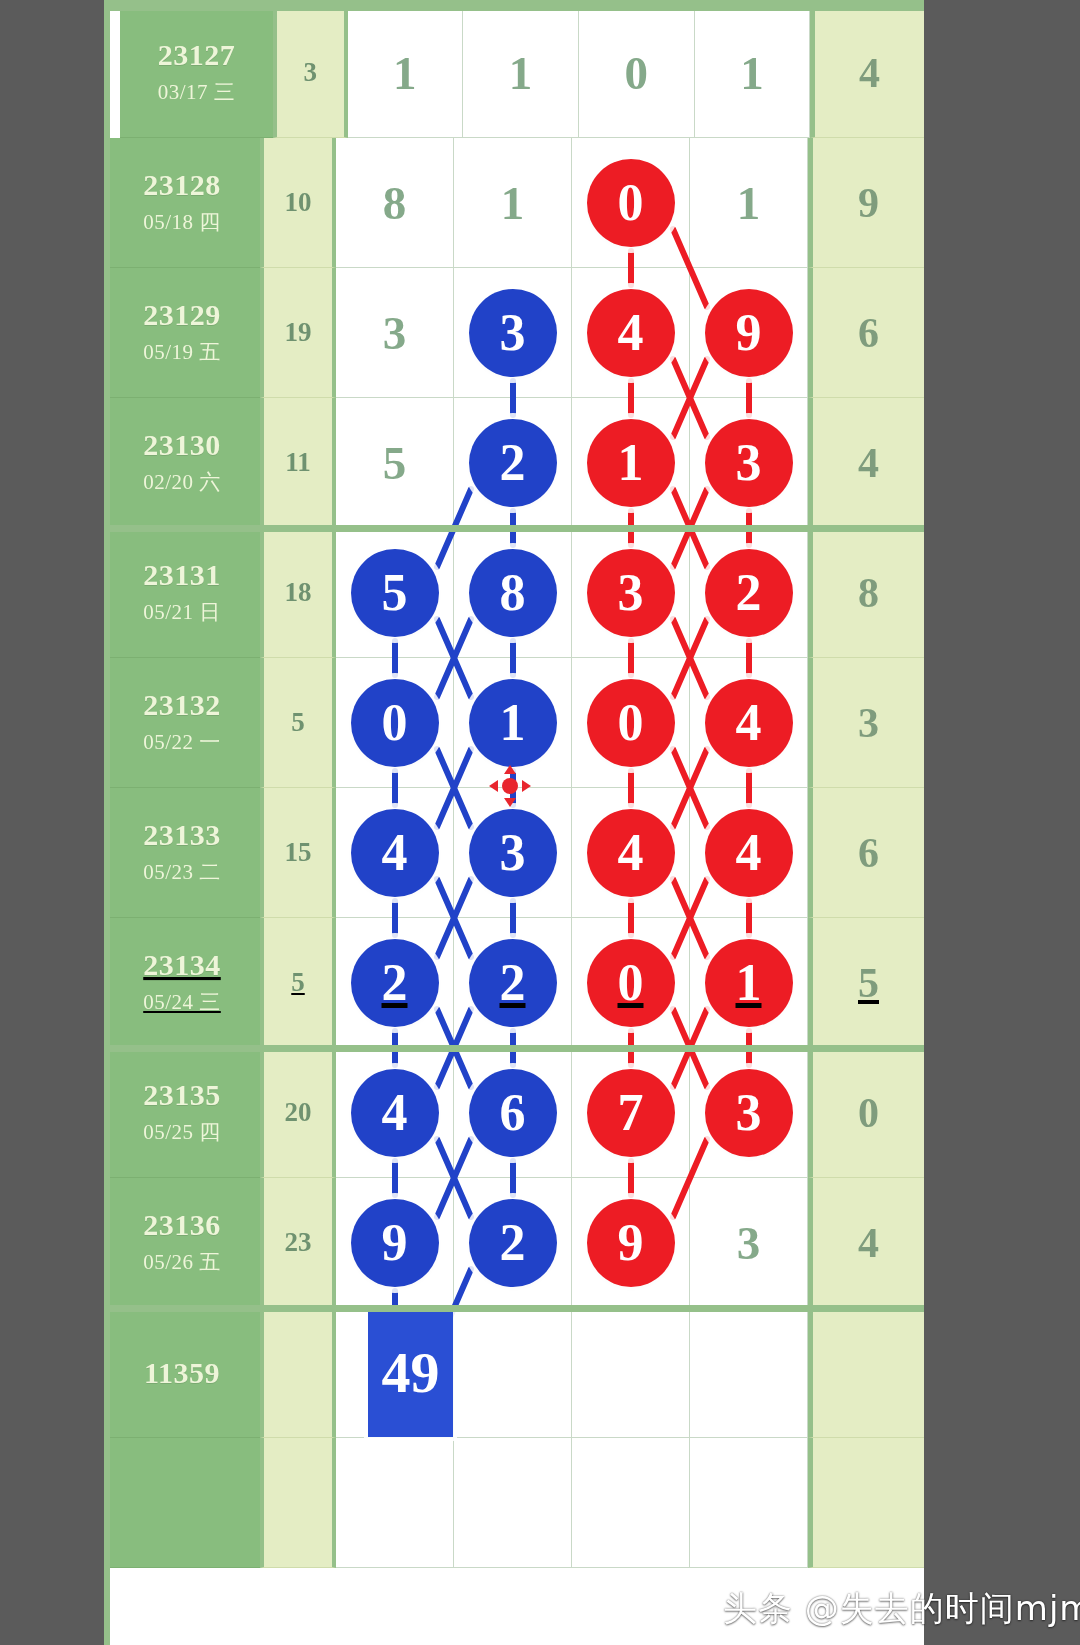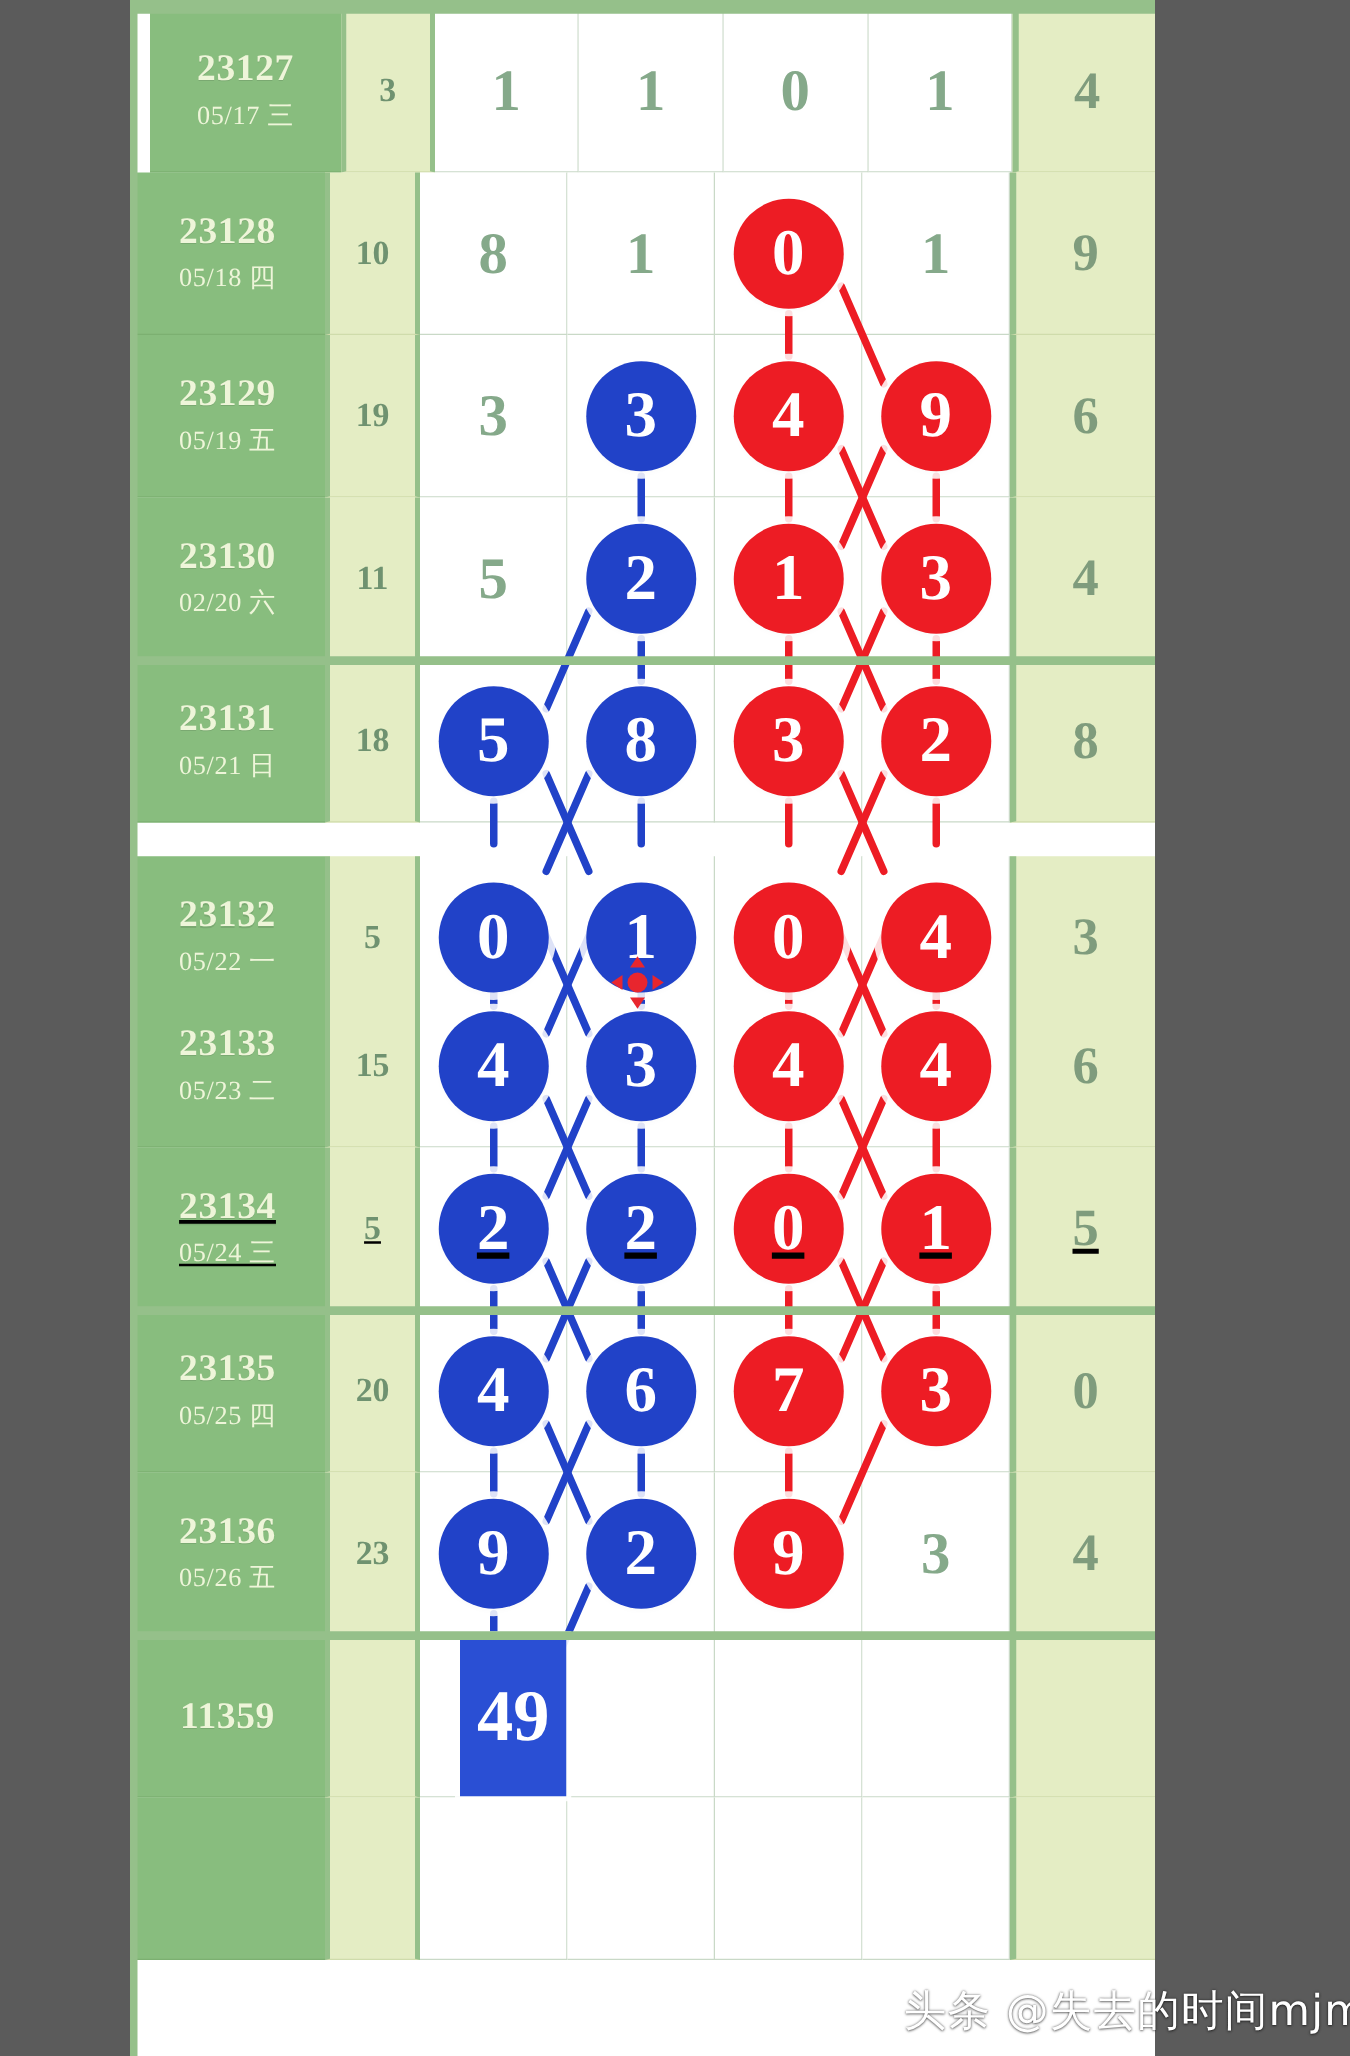--- a/index.html
+++ b/index.html
@@ -91,21 +91,21 @@
 </style>
 </head>
 <body>
 
 <div class="sheet">
   <div class="rail-l"></div>
   <div class="grid" id="grid">
       <div class="row" style="top: 8px; height: 130px; padding-left: 16px;">
         <div class="cell c-period" style="height: 130px;">
           <div class="period-no">23127</div>
-          <div class="period-date">05/17 三</div>
+          <div class="period-date">03/17 三</div>
         </div>
         <div class="cell c-cnt" style="height: 130px;">
           <span class="cnt-val">3</span>
         </div>
         <div class="cell c-num first" style="height: 130px;">
           <span class="plain">1</span>
         </div>
         <div class="cell c-num" style="height: 130px;">
           <span class="plain">1</span>
         </div>
@@ -209,21 +209,21 @@
         <div class="cell c-num" style="height: 130px;">
           <span class="ball red">3</span>
         </div>
         <div class="cell c-num" style="height: 130px;">
           <span class="ball red">2</span>
         </div>
         <div class="cell c-sum" style="height: 130px;">
           <span class="sum-val">8</span>
         </div>
       </div>
-      <div class="row" style="top: 685px; height: 130px; text-align: center;">
+      <div class="row" style="top: 658px; height: 130px; text-align: center;">
         <div class="cell c-period" style="height: 130px;">
           <div class="period-no">23132</div>
           <div class="period-date">05/22 一</div>
         </div>
         <div class="cell c-cnt" style="height: 130px;">
           <span class="cnt-val">5</span>
         </div>
         <div class="cell c-num first" style="height: 130px;">
           <span class="ball blue">0</span>
         </div>

